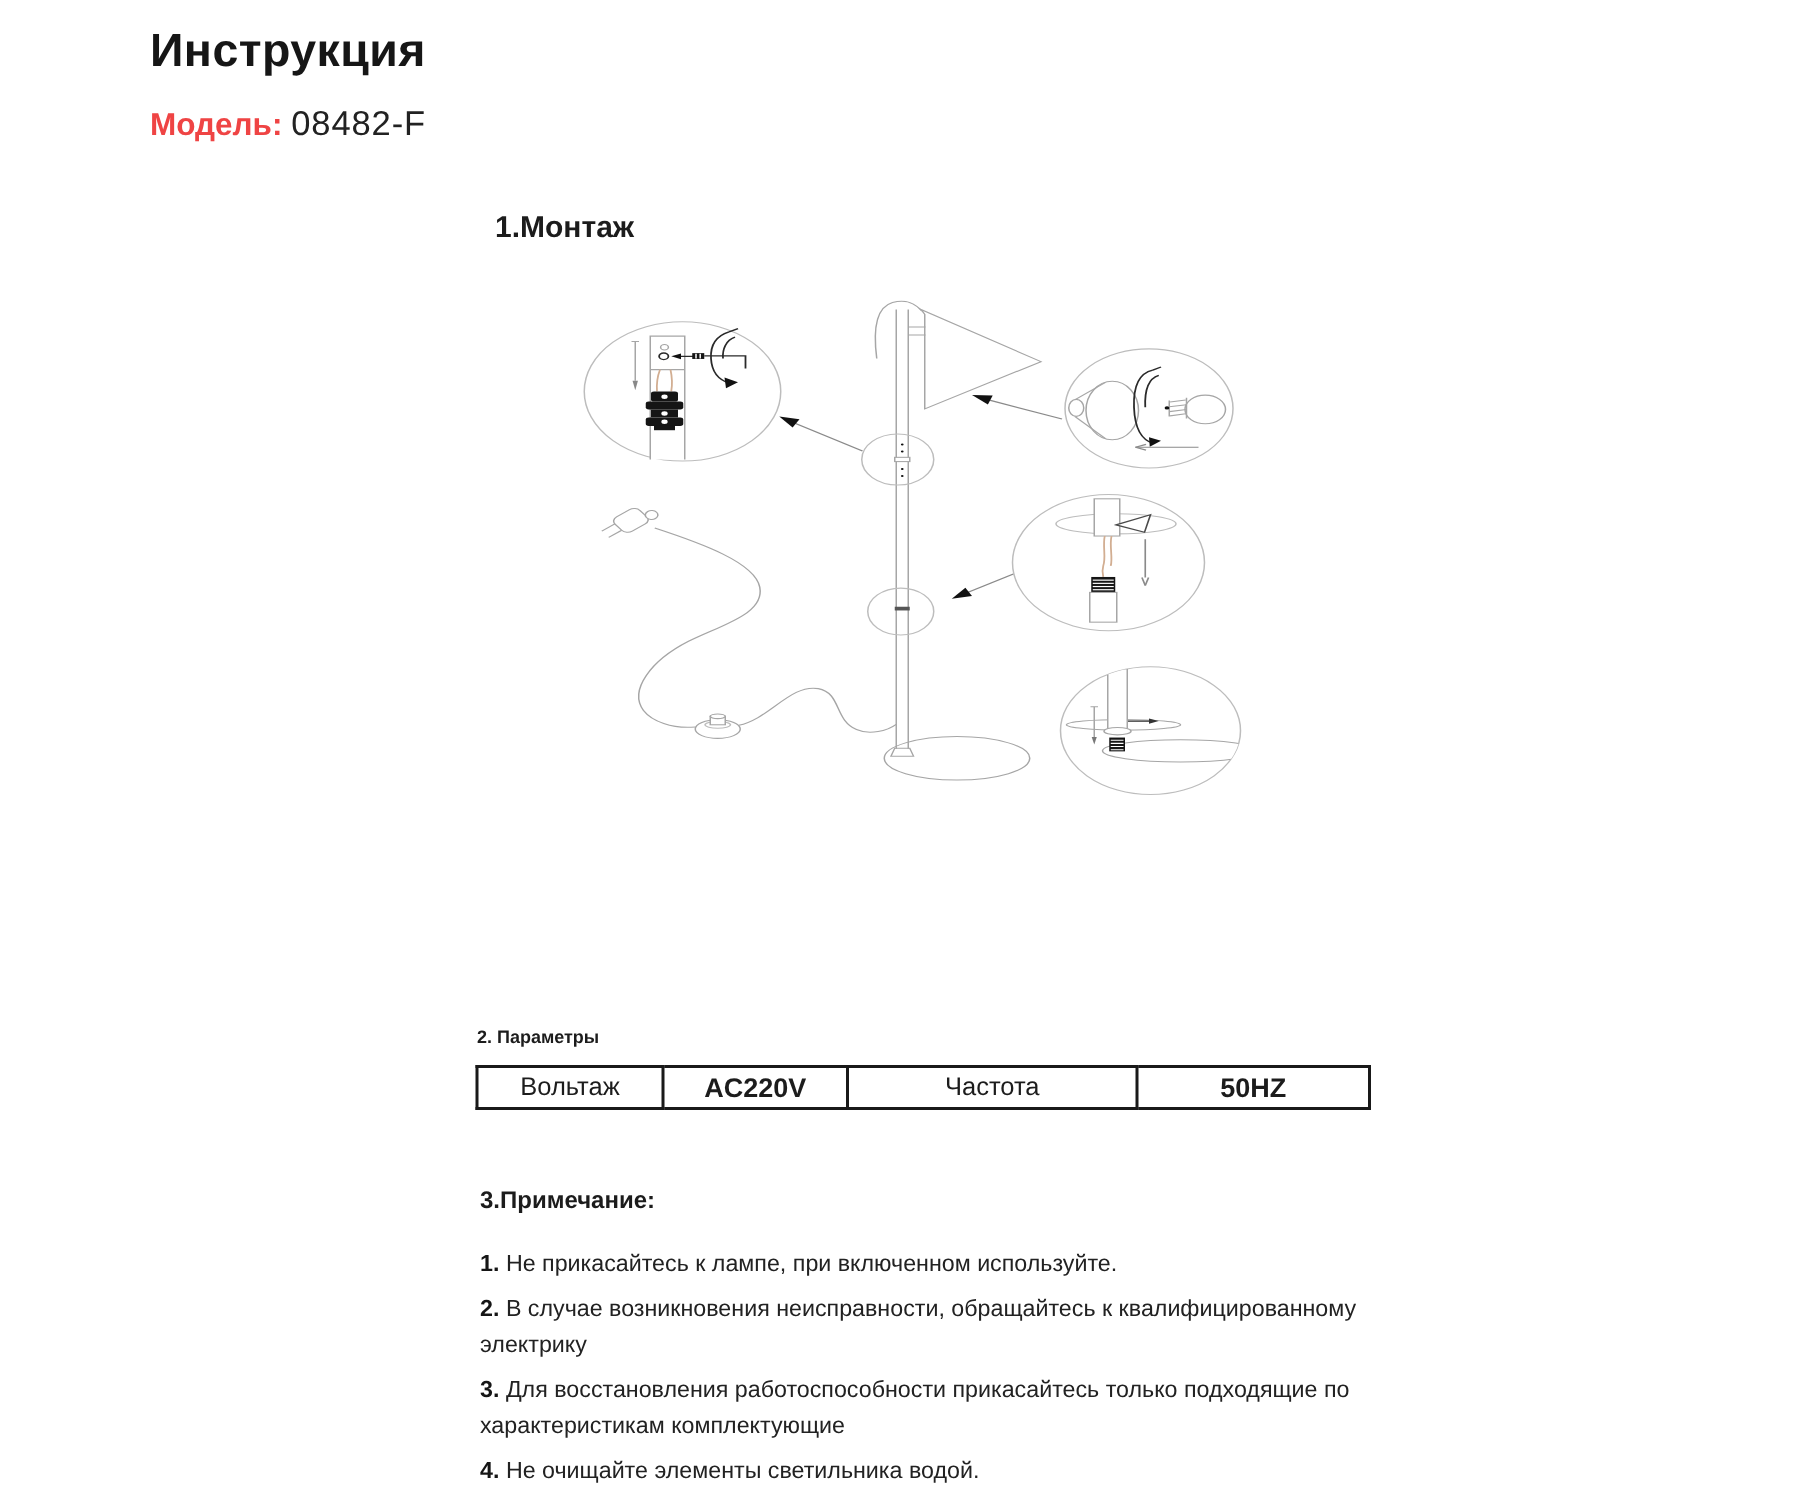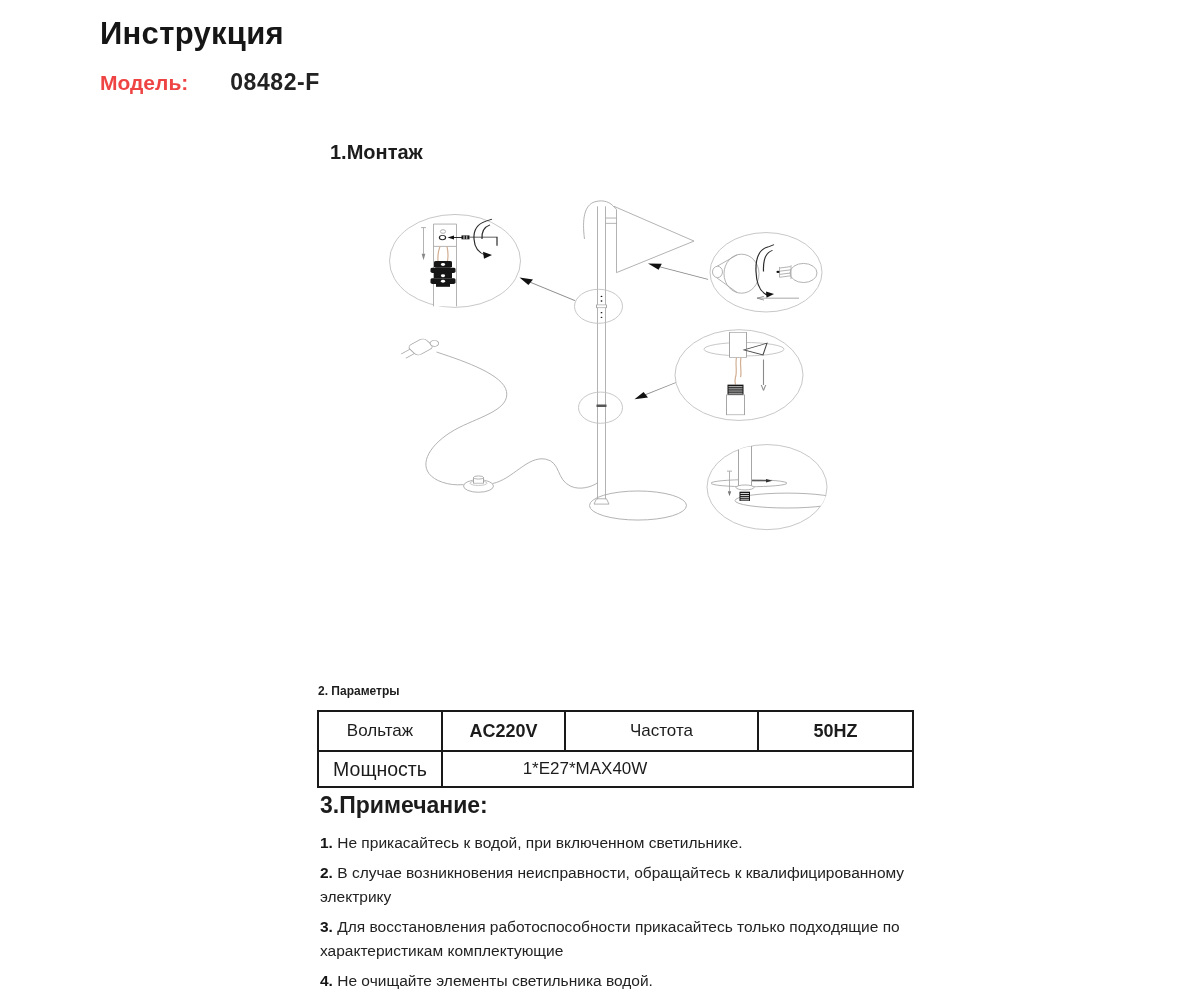--- a/index.html
+++ b/index.html
@@ -4,30 +4,30 @@
 <style>
   html,body{margin:0;padding:0;background:#fff;}
   .page{position:relative;width:1200px;height:1000px;background:#ffffff;overflow:hidden;
         font-family:"Liberation Sans",sans-serif;color:#1c1c1c;}
   .abs{position:absolute;}
   
   .hdr{left:100px;top:16px;width:1110px;text-align:left;}
   .title{font-size:31px;font-weight:700;letter-spacing:.3px;color:#161616;}
   .model-line{margin-top:17px;font-size:21px;}
   .model-label{font-weight:700;color:#ef4444;}
-  .model-value{font-weight:700;font-size:23px;letter-spacing:.6px;color:#222;margin-left:36px;}
+  .model-value{font-weight:400;font-size:23px;letter-spacing:.6px;color:#222;}
   
   .h-assembly{left:330px;top:141px;font-size:20px;font-weight:700;}
   .h-params{left:318px;top:684px;font-size:12px;font-weight:700;}
-  .h-notes{left:320px;top:792px;font-size:23px;font-weight:700;text-align:center;}
+  .h-notes{left:320px;top:792px;font-size:16px;font-weight:700;text-align:center;}
   
   .tbl-wrap{left:317px;top:710px;}
   table{border-collapse:collapse;table-layout:fixed;width:595px;background:#fff;}
   td{border:2px solid #191919;text-align:center;vertical-align:middle;font-size:17px;padding:0;}
-  tr.r1{height:40px;}
+  tr.r1{height:28px;}
   tr.r2{height:36px;}
   td.bold{font-weight:700;font-size:18px;}
   td.power-label{font-size:19.5px;}
   td.power-value{padding-right:185px;font-size:17px;}
   
   .notes{left:320px;top:831px;width:598px;font-size:15.5px;line-height:24px;color:#222;}
   .notes p{margin:0 0 6px 0;}
   .notes b{color:#151515;}
   
   .diagram{left:375px;top:195px;}
@@ -259,30 +259,26 @@
           <col style="width:193px">
           <col style="width:155px">
         </colgroup>
       <tbody>
           <tr class="r1">
         <td>Вольтаж</td>
         <td class="bold">AC220V</td>
         <td>Частота</td>
         <td class="bold">50HZ</td>
       </tr>
-      <tr class="r2">
-        <td class="power-label">Мощность</td>
-        <td class="power-value" colspan="3">1*E27*MAX40W</td>
-      </tr>
     </tbody>
       </table>
   </div>
 
   <div class="abs h-notes">3.Примечание:</div>
 
   <div class="abs notes">
-    <p><b>1.</b> <span>Не прикасайтесь к водой, при включенном светильнике.</span></p>
+    <p><b>1.</b> <span>Не прикасайтесь к лампе, при включенном используйте.</span></p>
     <p><b>2.</b> <span>В случае возникновения неисправности, обращайтесь к квалифицированному электрику</span></p>
     <p><b>3.</b> <span>Для восстановления работоспособности прикасайтесь только подходящие по характеристикам комплектующие</span></p>
     <p><b>4.</b> <span>Не очищайте элементы светильника водой.</span></p>
   </div>
 
 </div>
 
 </body></html>

